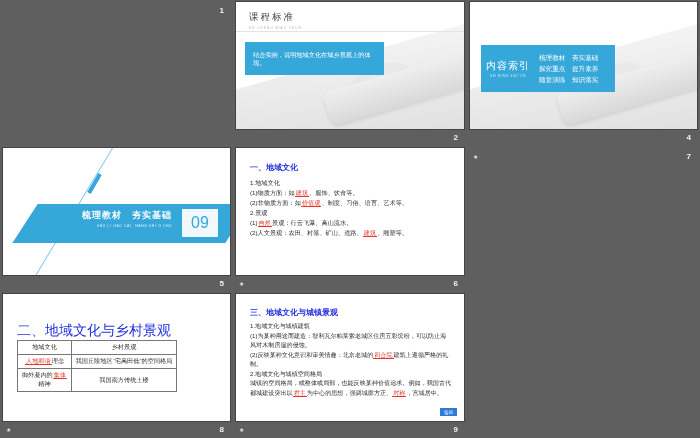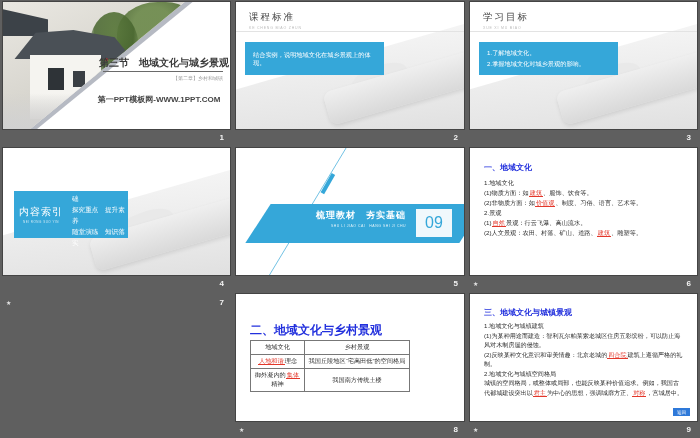--- a/index.html
+++ b/index.html
@@ -53,21 +53,21 @@
   
   .topic-head { position:absolute; left:13px; top:9px; z-index:2; }
   .topic-title { font-size:9.5px; letter-spacing:2px; color:#454545; }
   .topic-pinyin { font-size:3.5px; color:#bdbdbd; letter-spacing:.8px; margin-top:2px; }
   .topic-rule { position:absolute; left:0; top:29px; width:100%; height:1px; background:#e3e3e3; z-index:2; }
   .topic-box { position:absolute; left:9px; top:40px; width:139px; height:33px; background:#35a7d9; color:#fff;
                z-index:3; display:flex; flex-direction:column; justify-content:center; gap:3px;
                padding:0 8px; font-size:6.2px; line-height:8px; }
 
   
-  .index-box { position:absolute; left:11px; top:43px; width:114px; height:47px; background:#35a7d9; z-index:3;
+  .index-box { position:absolute; left:11px; top:43px; width:134px; height:47px; background:#35a7d9; z-index:3;
                display:flex; align-items:center; color:#fff; }
   .index-left { width:54px; text-align:center; }
   .index-title { font-size:10px; letter-spacing:1px; }
   .index-pinyin { font-size:3px; color:rgba(255,255,255,.75); letter-spacing:.5px; margin-top:1px; }
   .index-items { flex:1; font-size:6.6px; line-height:11px; padding-left:4px; }
 
   
   .sec-svg { position:absolute; inset:0; z-index:1; }
   .sec-band { position:absolute; left:22px; right:-8px; top:56px; height:39px; background:#35a7d9;
               transform:skewX(-33deg); z-index:2; }
@@ -87,52 +87,33 @@
               font-size:4.5px; display:flex; align-items:center; justify-content:center; padding:0 4px; z-index:3; }
 
   
   .m-head { position:absolute; left:14px; top:11px; color:#d34040; font-weight:bold; font-size:8.5px; }
   .m-pinyin { position:absolute; left:14px; top:22px; font-size:3.2px; color:#c9c9c9; letter-spacing:.5px; }
   .m-intro { position:absolute; left:14px; top:35px; font-size:6.2px; color:#2e2e2e; }
   .m-item { position:absolute; font-size:6.2px; color:#2e2e2e; white-space:nowrap; }
   .m-svg { position:absolute; inset:0; }
 
   
-  .t-head { position:absolute; left:14px; top:28px; font-size:12px; font-weight:bold; color:#2230dd; }
+  .t-head { position:absolute; left:14px; top:28px; font-size:14px; font-weight:normal; color:#2230dd; }
   .m-table { position:absolute; left:14px; top:46px; width:160px; border-collapse:collapse;
              font-size:6.2px; color:#2e2e2e; }
   .m-table th,.m-table td { border:1px solid #777; text-align:center; padding:2px; font-weight:normal; height:8px; }
   .m-table .col1 { width:34%; }
 </style>
 </head>
 <body>
 
 <div class="page">
   <div class="grid">
 
     <div class="cell">
-      <div class="slide">
-        <div class="s1-band"></div>
-        <div class="s1-photo">
-          <div class="tree1"></div>
-          <div class="tree2"></div>
-          <div class="roofL"></div>
-          <div class="roofM"></div>
-          <div class="wall"></div>
-          <div class="win1"></div>
-          <div class="win2"></div>
-          <div class="lant1"></div>
-          <div class="lant2"></div>
-          <div class="fade"></div>
-        </div>
-        <div class="s1-title">第三节　地域文化与城乡景观</div>
-        <div class="s1-underline"></div>
-        <div class="s1-chapter">【第二章】乡村和城镇</div>
-        <div class="s1-site">第一PPT模板网-WWW.1PPT.COM</div>
-      </div>
       <div class="cellfoot">
         <span class="star"></span>
         <span class="num">1</span>
       </div>
     </div>
 
     <div class="cell">
       <div class="slide">
         <div class="kb">
           <div class="slab"></div>
@@ -147,42 +128,20 @@
         <div class="topic-box">
           <div>结合实例，说明地域文化在城乡景观上的体现。</div>
         </div>
       </div>
       <div class="cellfoot">
         <span class="star"></span>
         <span class="num">2</span>
       </div>
     </div>
 
-    <div class="cell">
-      <div class="slide">
-        <div class="kb">
-          <div class="slab"></div>
-          <div class="hand"></div>
-          <div class="arm"></div>
-        </div>
-        <div class="topic-head">
-          <div class="topic-title">学习目标</div>
-          <div class="topic-pinyin">XUE XI MU BIAO</div>
-        </div>
-        <div class="topic-rule"></div>
-        <div class="topic-box">
-          <div>1.了解地域文化。</div>
-          <div>2.掌握地域文化对城乡景观的影响。</div>
-        </div>
-      </div>
-      <div class="cellfoot">
-        <span class="star"></span>
-        <span class="num">3</span>
-      </div>
-    </div>
 
     <div class="cell">
       <div class="slide">
         <div class="kb">
           <div class="slab"></div>
           <div class="hand"></div>
           <div class="arm"></div>
         </div>
         <div class="index-box">
           <div class="index-left">

